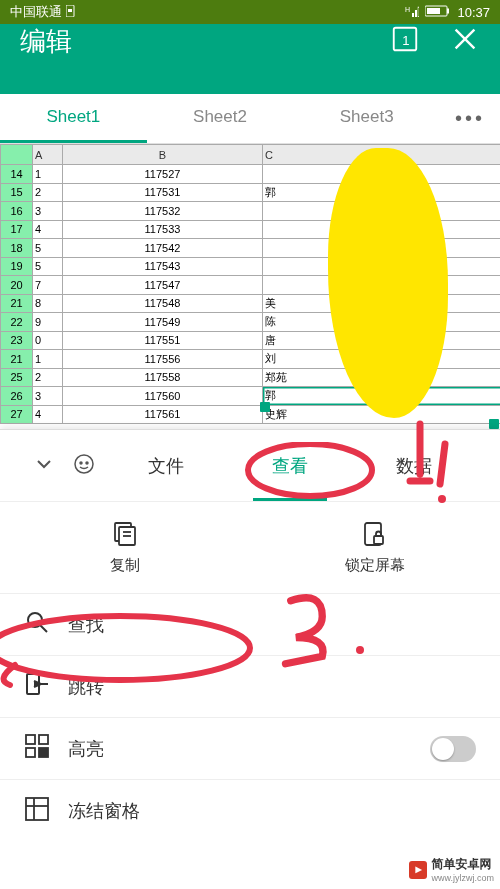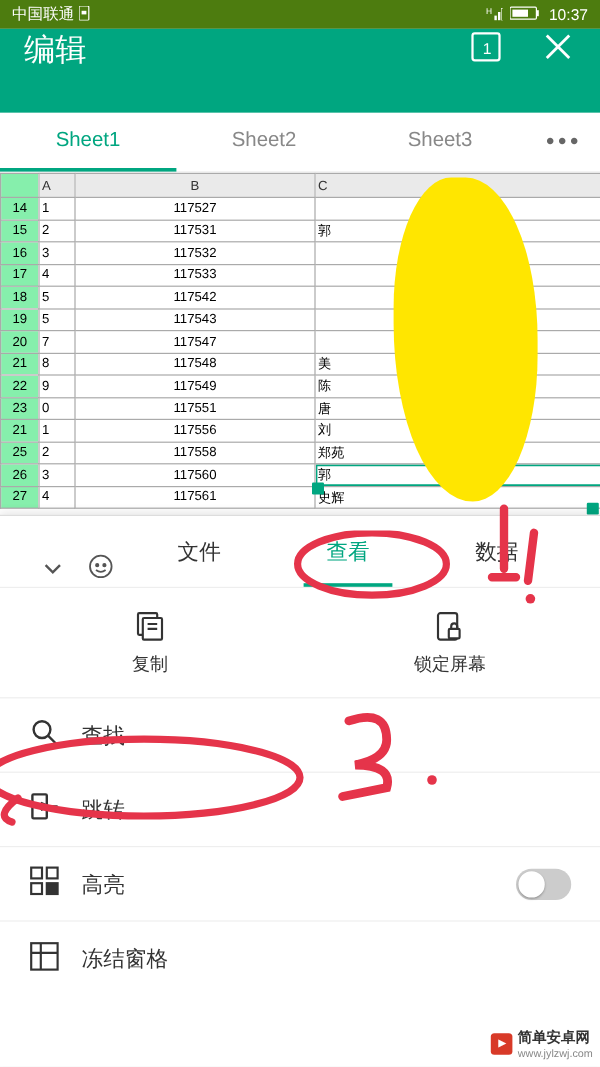--- a/index.html
+++ b/index.html
@@ -19,21 +19,21 @@
   table { border-collapse: collapse; width: 100%; table-layout: fixed; }
   th, td { border: 1px solid #aaa; height: 18.5px; font-size: 11px; text-align: center; padding: 0; white-space: nowrap; overflow: hidden; }
   th { background: #eaeaea; font-weight: normal; color: #333; height: 20px; }
   .rownum { width: 32px; background: #86efac; }
   .col-a { width: 30px; text-align: left; padding-left: 2px; }
   .col-b { width: 200px; }
   .col-c { width: 240px; text-align: left; padding-left: 2px; }
   .highlight-yellow { position: absolute; background: #ffe600; border-radius: 40% 50% 45% 55%; pointer-events: none; }
   .sel-handle { width: 10px; height: 10px; background: #00a680; position: absolute; border-radius: 1px; }
   .bottom-sheet { position: absolute; bottom: 0; left: 0; right: 0; background: #fff; height: 460px; border-top: 1px solid #ddd; box-shadow: 0 -2px 8px rgba(0,0,0,0.1); }
-  .bs-tabs { height: 60px; display: flex; align-items: flex-end; padding: 0 24px; border-bottom: 1px solid #eee; }
+  .bs-tabs { height: 72px; display: flex; align-items: center; padding: 0 24px; border-bottom: 1px solid #eee; }
   .bs-collapse { width: 40px; text-align: center; }
   .bs-assistant { width: 40px; text-align: center; }
   .bs-tab { flex: 1; text-align: center; font-size: 18px; color: #333; height: 100%; display: flex; align-items: center; justify-content: center; position: relative; }
   .bs-tab.active { color: #00a680; font-weight: 400; }
   .bs-tab.active::after { content: ""; position: absolute; bottom: 0; left: 20%; right: 20%; height: 3px; background: #00a680; }
   .bs-actions-row { display: flex; padding: 18px 0; border-bottom: 1px solid #eee; }
   .bs-action { flex: 1; text-align: center; font-size: 15px; color: #333; }
   .bs-action svg { display: block; margin: 0 auto 8px; width: 28px; height: 28px; }
   .bs-menu-item { height: 62px; display: flex; align-items: center; padding: 0 24px; border-bottom: 1px solid #eee; font-size: 18px; color: #333; gap: 18px; }
   .bs-menu-item svg { width: 26px; height: 26px; flex-shrink: 0; }

